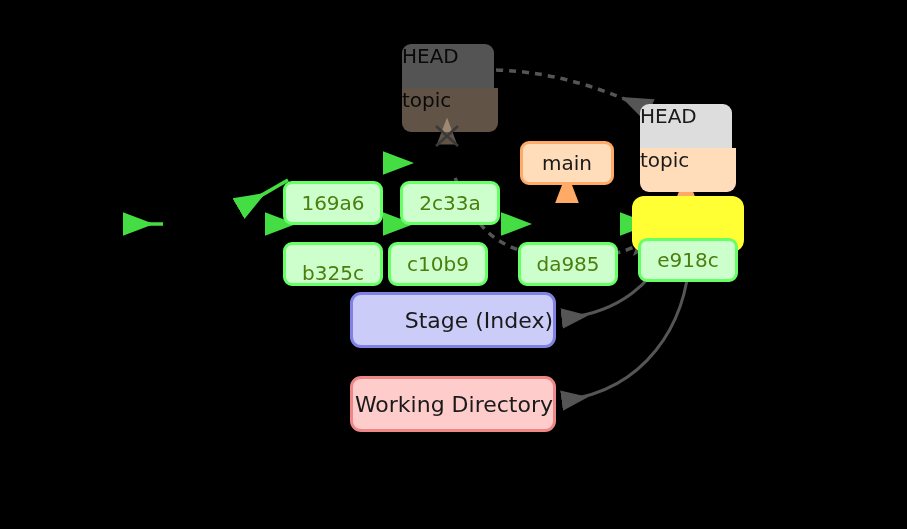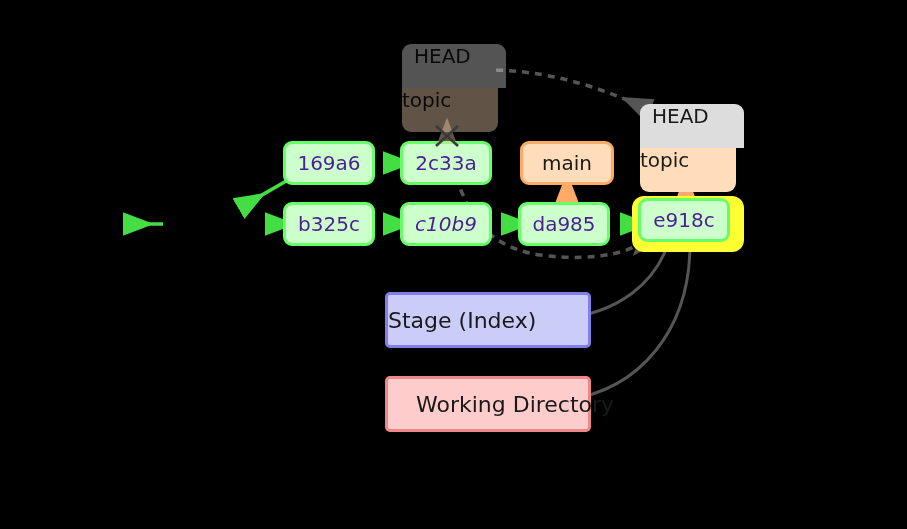--- a/index.html
+++ b/index.html
@@ -26,39 +26,39 @@
     border-radius: 9px;
     text-align: center;
     white-space: nowrap;
     line-height: 1;
     z-index: 5;
   }
   
   .commit {
     background: #ccffcc;
     border-color: #66ff66;
-    color: #4c1d95;
+    color: #4d7c0f;
     font-size: 20px;
-    width: 92px;
+    width: 100px;
     height: 44px;
+    margin-top: 40px;
   }
   
   .branch {
     background: #ffddbb;
     border-color: #ffaa66;
     color: #1a1a1a;
     font-size: 20px;
   }
   
   .headlbl {
     background: #dddddd;
     border-color: #aaaaaa;
     color: #1a1a1a;
     font-size: 20px;
-    padding-left: 12px;
   }
   
   .stack {
     position: absolute;
     z-index: 5;
   }
   .stack .headlbl {
     position: absolute;
     left: 0;
     top: 0;
@@ -77,29 +77,28 @@
   }
   .ghost {
     opacity: 0.38;
   }
   
   .bigbox {
     position: absolute;
     box-sizing: border-box;
     display: flex;
     align-items: center;
-    justify-content: flex-start;
+    justify-content: flex-end;
     border-style: solid;
     border-width: 3px;
-    border-radius: 5px;
+    border-radius: 11px;
     font-size: 22px;
     color: #1a1a1a;
     z-index: 5;
     white-space: nowrap;
-    margin-left: 35px;
   }
   .stage {
     background: #ccccf9;
     border-color: #8080e6;
   }
   .workdir {
     background: #ffcccc;
     border-color: #ee8888;
   }
   
@@ -162,24 +161,24 @@
 
     <path d="M 455 178 C 470 208 480 246 540 255 C 600 263 638 250 650 236" fill="none" stroke="#555555" stroke-width="3.5" stroke-dasharray="7 6" marker-end="url(#ah-gray)"></path>
 
     <path d="M 668 244 C 655 282 620 312 566 318" fill="none" stroke="#555555" stroke-width="3" marker-end="url(#ah-gray)"></path>
 
     <path d="M 690 244 C 690 330 640 390 566 400" fill="none" stroke="#555555" stroke-width="3" marker-end="url(#ah-gray)"></path>
   </svg>
 
   <div class="highlight-ring" style="left:632px; top:196px; width:112px; height:56px;"></div>
 
-  <div class="node commit" style="left:283px; top:202px;">
+  <div class="node commit" style="left:283px; top:202px;align-items:flex-end;">
     <span>b325c</span>
   </div>
-  <div class="node commit" style="left:400px; top:202px;font-style:italic;">
+  <div class="node commit" style="left:388px; top:202px;">
     <span>c10b9</span>
   </div>
   <div class="node commit" style="left:518px; top:202px;">
     <span>da985</span>
   </div>
   <div class="node commit" style="left:638px; top:198px;">
     <span>e918c</span>
   </div>
   <div class="node commit" style="left:283px; top:141px;">
     <span>169a6</span>

